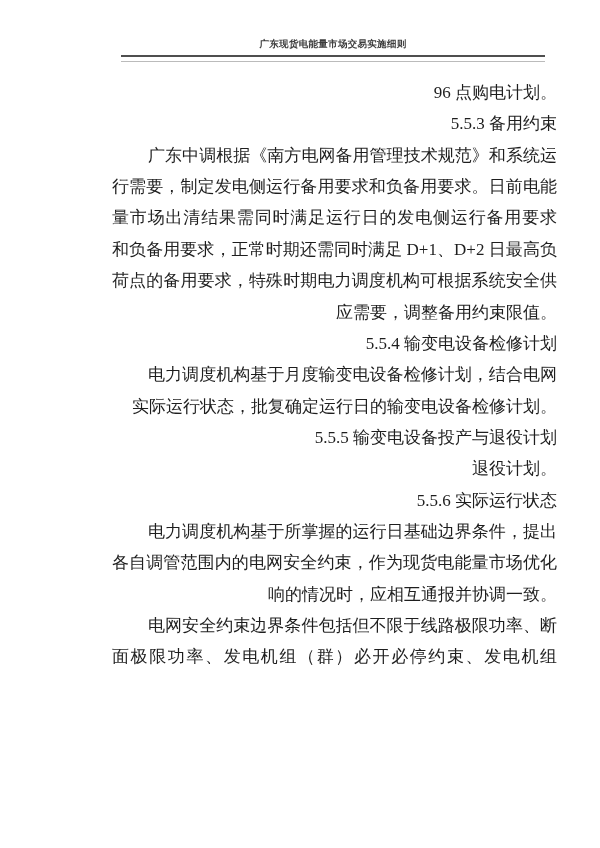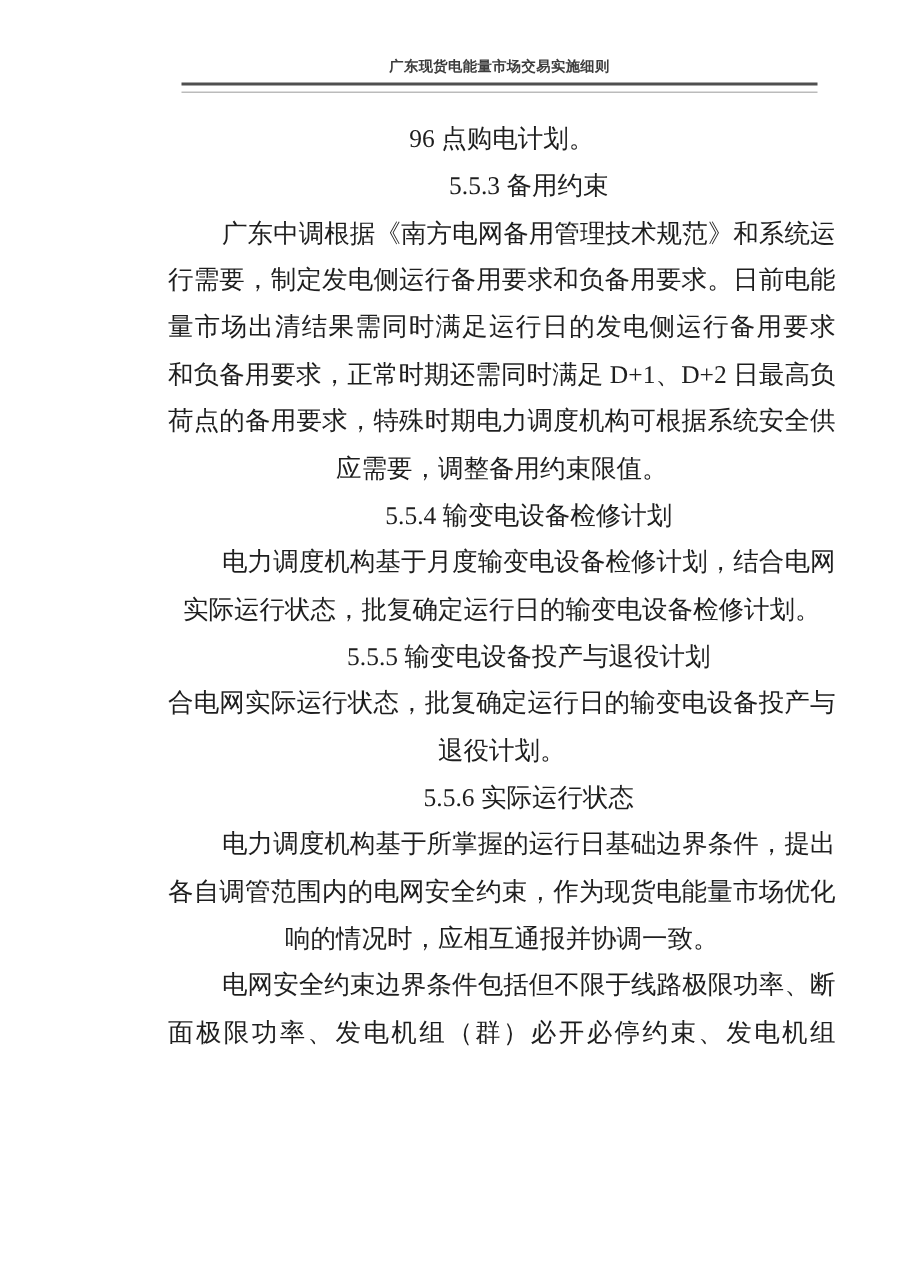--- a/index.html
+++ b/index.html
@@ -51,21 +51,21 @@
     top: 77px;
     left: 79px;
     width: 445px;
     font-size: 17px;
     color: var(--text, #1e1e1e);
   }
   .line {
     height: 31.36px;
     line-height: 31.36px;
     overflow: hidden;
-    text-align: center;
+    text-align: right;
   }
   .line.indent {
     padding-left: 36px;
   }
   .line.justify {
     text-align: justify;
     text-align-last: justify;
     text-justify: inter-character;
     font-family: Liberation Serif, serif;
   }
@@ -98,21 +98,20 @@
       <div class="line indent justify">广东中调根据《南方电网备用管理技术规范》和系统运</div>
       <div class="line justify">行需要，制定发电侧运行备用要求和负备用要求。日前电能</div>
       <div class="line justify">量市场出清结果需同时满足运行日的发电侧运行备用要求</div>
       <div class="line justify">和负备用要求，正常时期还需同时满足 D+1、D+2 日最高负</div>
       <div class="line justify">荷点的备用要求，特殊时期电力调度机构可根据系统安全供</div>
       <div class="line">应需要，调整备用约束限值。</div>
       <div class="line indent">5.5.4 输变电设备检修计划</div>
       <div class="line indent justify">电力调度机构基于月度输变电设备检修计划，结合电网</div>
       <div class="line">实际运行状态，批复确定运行日的输变电设备检修计划。</div>
       <div class="line indent">5.5.5 输变电设备投产与退役计划</div>
-      <div class="line justify">合电网实际运行状态，批复确定运行日的输变电设备投产与</div>
       <div class="line">退役计划。</div>
       <div class="line indent">5.5.6 实际运行状态</div>
       <div class="line indent justify">电力调度机构基于所掌握的运行日基础边界条件，提出</div>
       <div class="line justify">各自调管范围内的电网安全约束，作为现货电能量市场优化</div>
       <div class="line">响的情况时，应相互通报并协调一致。</div>
       <div class="line indent justify">电网安全约束边界条件包括但不限于线路极限功率、断</div>
       <div class="line justify">面极限功率、发电机组（群）必开必停约束、发电机组（群）</div>
     </div>
 
   <div class="page-number">16</div>

